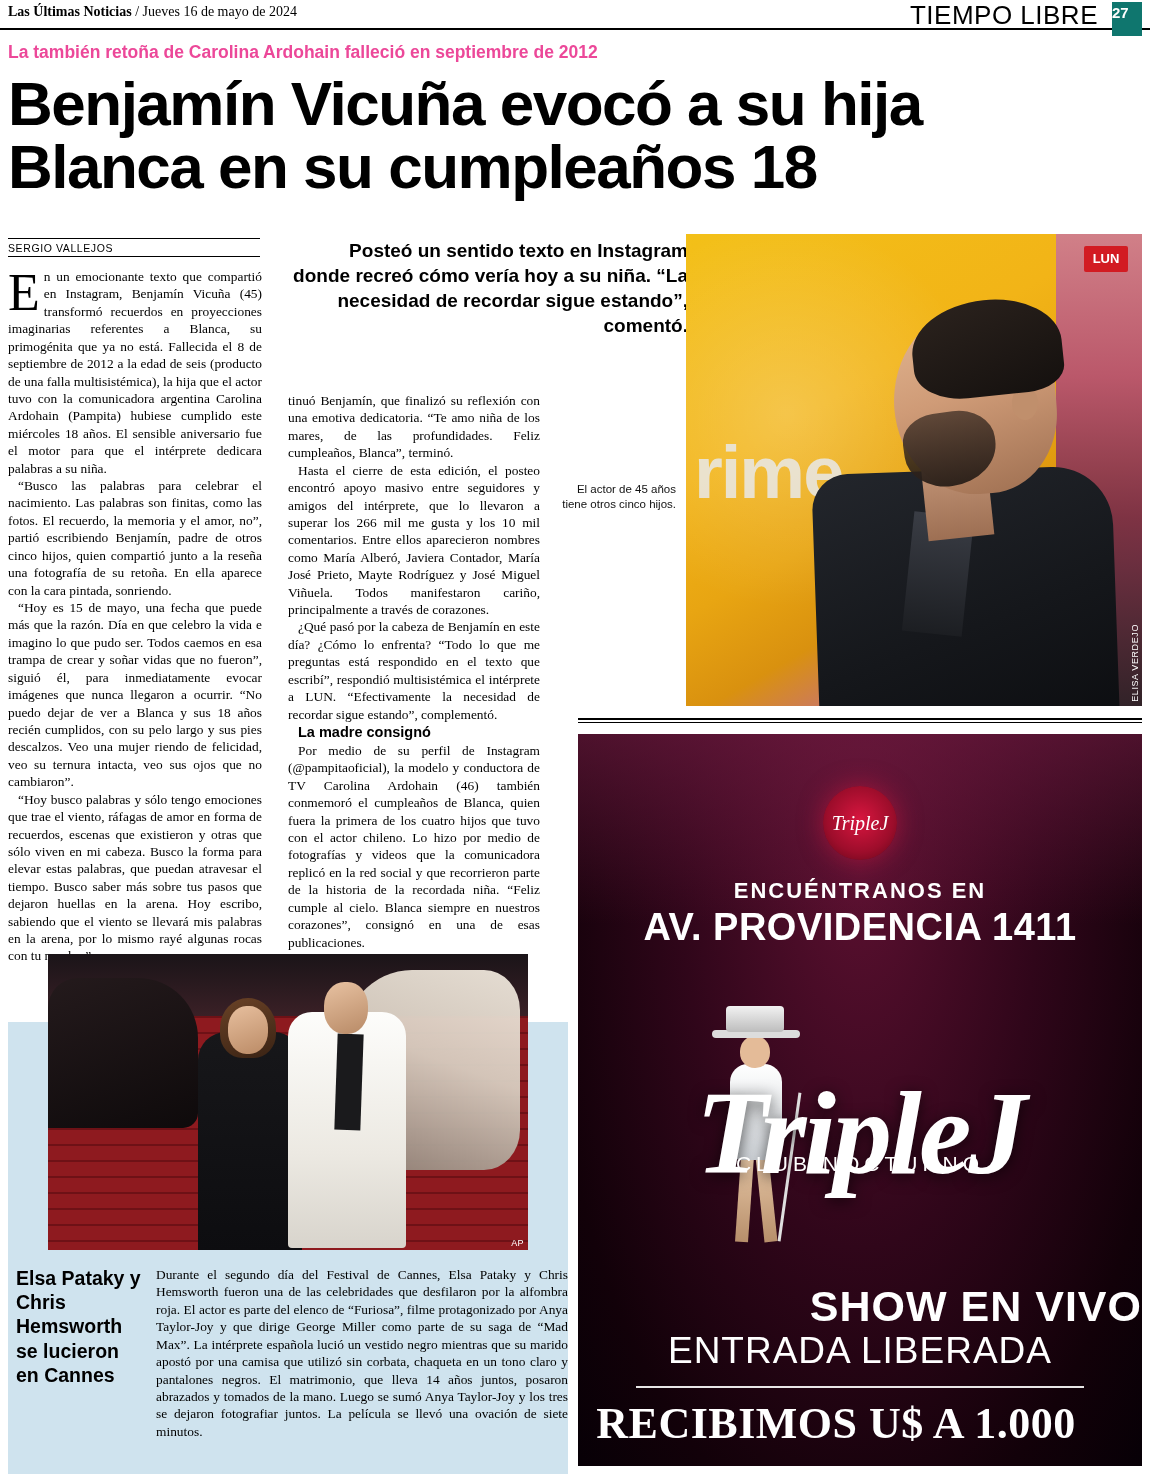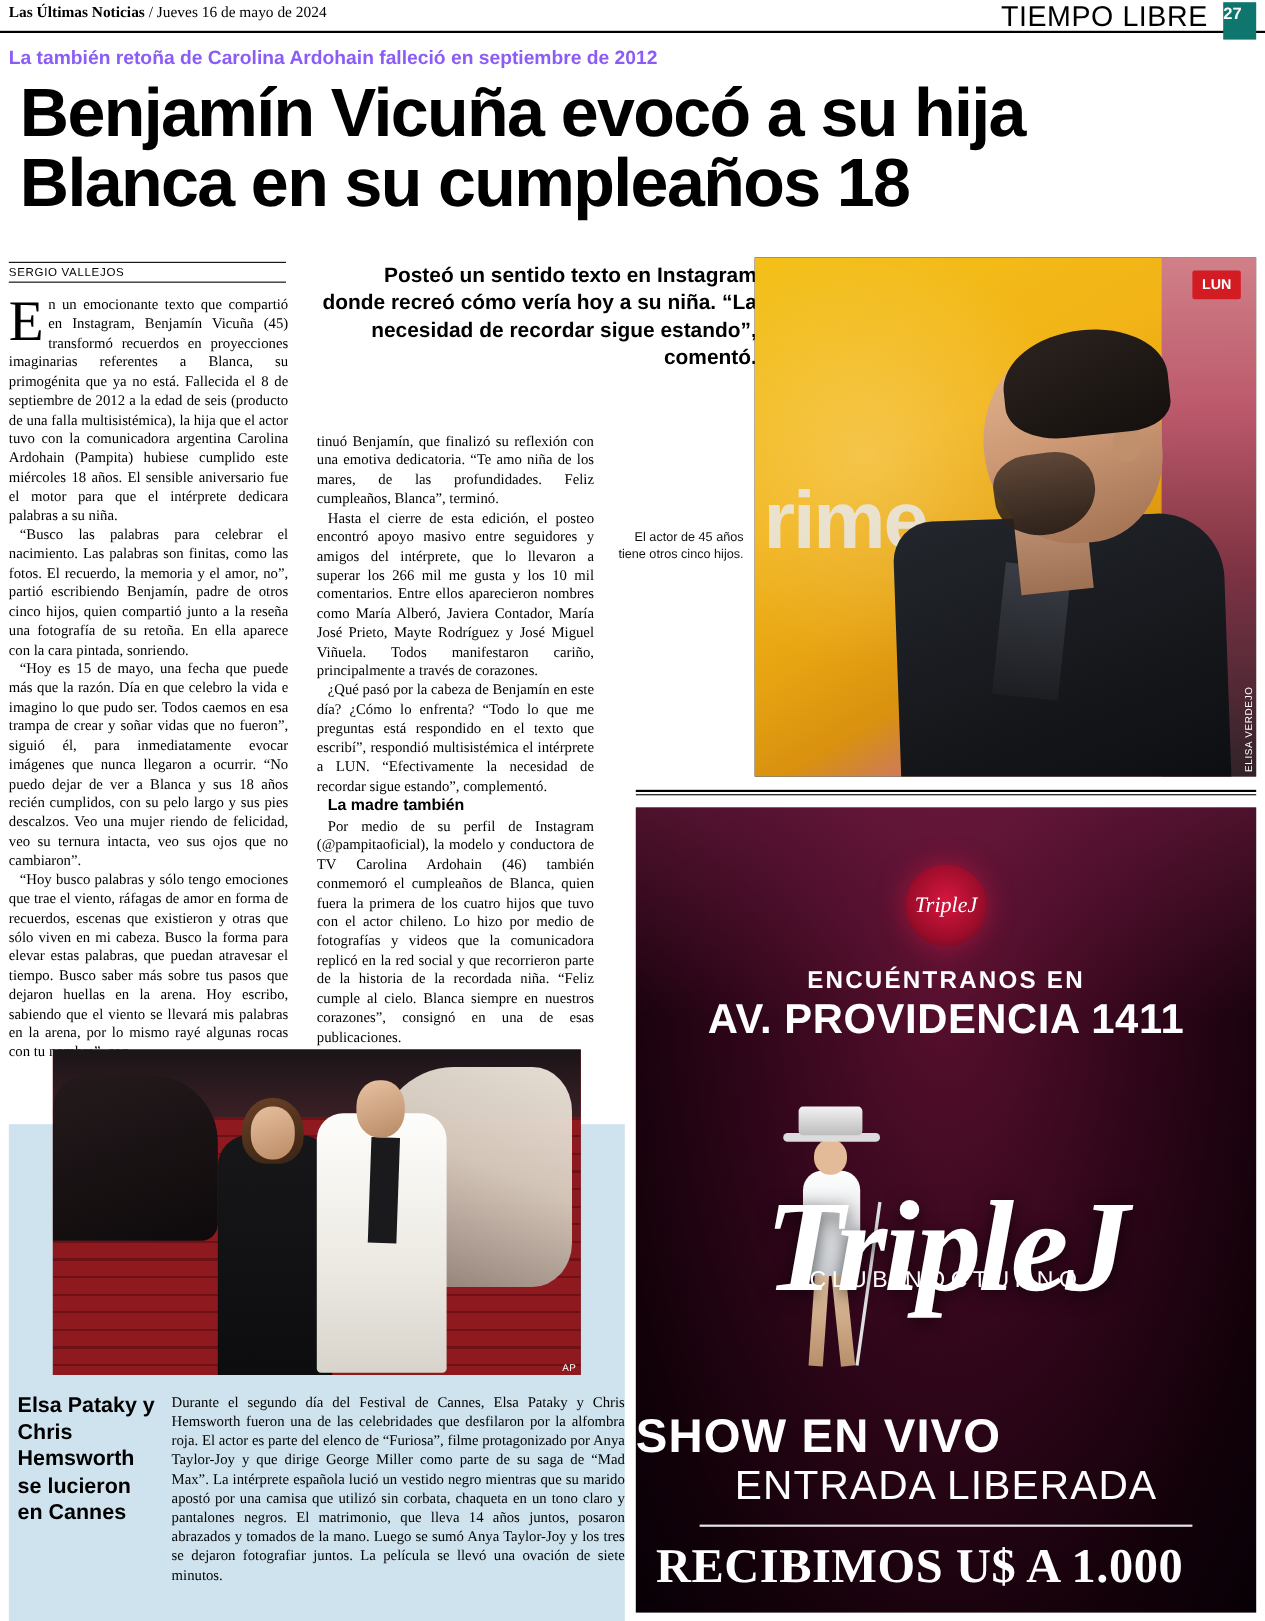--- a/index.html
+++ b/index.html
@@ -38,30 +38,29 @@
     font-family:"Liberation Sans", sans-serif;
     font-weight:bold;font-size:15px;
     line-height:22px;
   }
 
   
   .kicker{
     position:absolute;left:8px;top:42px;width:900px;
     font-family:"Liberation Sans", sans-serif;
     font-size:17.5px;font-weight:bold;
-    color:#8b5cf6;
+    color:#ec4899;
   }
   .headline{
     position:absolute;left:8px;top:72px;width:1000px;
     font-family:"Liberation Sans", sans-serif;
     font-weight:bold;
     font-size:62px;
     line-height:1.02;
     letter-spacing:-1.5px;
-    margin-left:10px;
   }
   .headline .l2{display:block;}
 
   
   .byline{
     position:absolute;left:8px;top:238px;width:252px;
     border-top:1px solid #000;border-bottom:1px solid #000;
     padding:3px 0 2px 0;
     font-family:"Liberation Sans", sans-serif;
     font-size:10.5px;
@@ -341,21 +340,21 @@
   }
   .ad-d-legR{
     position:absolute;left:64px;top:150px;width:13px;height:86px;
     background:linear-gradient(180deg,#e7c7a6,#b78f6b);transform:rotate(-6deg);
   }
   .ad-d-cane{
     position:absolute;left:92px;top:86px;width:3px;height:150px;
     background:#e0e0e0;transform:rotate(8deg);
   }
   .ad-show{
-    position:absolute;left:0;top:548px;width:564px;text-align:left;
+    position:absolute;left:0;top:548px;width:564px;text-align:right;
     font-family:"Liberation Sans", sans-serif;
     color:#fff;font-weight:bold;font-size:43px;letter-spacing:1px;
   }
   .ad-free{
     position:absolute;left:0;top:596px;width:564px;text-align:center;
     font-family:"Liberation Sans", sans-serif;
     color:#fff;font-size:37px;letter-spacing:1px;
   }
   .ad-divider{
     position:absolute;left:58px;top:652px;width:448px;height:2px;background:#fff;opacity:0.9;
@@ -393,21 +392,21 @@
     <p class="first"><span class="dropcap">E</span><span>n un emocionante texto que compartió en Instagram, Benjamín Vicuña (45) transformó recuerdos en proyecciones imaginarias referentes a Blanca, su primogénita que ya no está. Fallecida el 8 de septiembre de 2012 a la edad de seis (producto de una falla multisistémica), la hija que el actor tuvo con la comunicadora argentina Carolina Ardohain (Pampita) hubiese cumplido este miércoles 18 años. El sensible aniversario fue el motor para que el intérprete dedicara palabras a su niña.</span></p>
     <p>“Busco las palabras para celebrar el nacimiento. Las palabras son finitas, como las fotos. El recuerdo, la memoria y el amor, no”, partió escribiendo Benjamín, padre de otros cinco hijos, quien compartió junto a la reseña una fotografía de su retoña. En ella aparece con la cara pintada, sonriendo.</p>
     <p>“Hoy es 15 de mayo, una fecha que puede más que la razón. Día en que celebro la vida e imagino lo que pudo ser. Todos caemos en esa trampa de crear y soñar vidas que no fueron”, siguió él, para inmediatamente evocar imágenes que nunca llegaron a ocurrir. “No puedo dejar de ver a Blanca y sus 18 años recién cumplidos, con su pelo largo y sus pies descalzos. Veo una mujer riendo de felicidad, veo su ternura intacta, veo sus ojos que no cambiaron”.</p>
     <p>“Hoy busco palabras y sólo tengo emociones que trae el viento, ráfagas de amor en forma de recuerdos, escenas que existieron y otras que sólo viven en mi cabeza. Busco la forma para elevar estas palabras, que puedan atravesar el tiempo. Busco saber más sobre tus pasos que dejaron huellas en la arena. Hoy escribo, sabiendo que el viento se llevará mis palabras en la arena, por lo mismo rayé algunas rocas con tu nombre”, con-</p>
   </div>
 
   <div class="col col2">
     <p class="first">tinuó Benjamín, que finalizó su reflexión con una emotiva dedicatoria. “Te amo niña de los mares, de las profundidades. Feliz cumpleaños, Blanca”, terminó.</p>
     <p>Hasta el cierre de esta edición, el posteo encontró apoyo masivo entre seguidores y amigos del intérprete, que lo llevaron a superar los 266 mil me gusta y los 10 mil comentarios. Entre ellos aparecieron nombres como María Alberó, Javiera Contador, María José Prieto, Mayte Rodríguez y José Miguel Viñuela. Todos manifestaron cariño, principalmente a través de corazones.</p>
     <p>¿Qué pasó por la cabeza de Benjamín en este día? ¿Cómo lo enfrenta? “Todo lo que me preguntas está respondido en el texto que escribí”, respondió multisistémica el intérprete a LUN. “Efectivamente la necesidad de recordar sigue estando”, complementó.</p>
-    <p class="subhead">La madre también</p>
+    <p class="subhead">La madre consignó</p>
     <p>Por medio de su perfil de Instagram (@pampitaoficial), la modelo y conductora de TV Carolina Ardohain (46) también conmemoró el cumpleaños de Blanca, quien fuera la primera de los cuatro hijos que tuvo con el actor chileno. Lo hizo por medio de fotografías y videos que la comunicadora replicó en la red social y que recorrieron parte de la historia de la recordada niña. “Feliz cumple al cielo. Blanca siempre en nuestros corazones”, consignó en una de esas publicaciones.</p>
   </div>
 
   <div class="photo-main">
     <div class="pm-bg"></div>
     <div class="pm-rightstrip"></div>
     <div class="pm-prime">rime</div>
     <div class="pm-person">
       <div class="pm-suit"></div>
       <div class="pm-shirt"></div>

